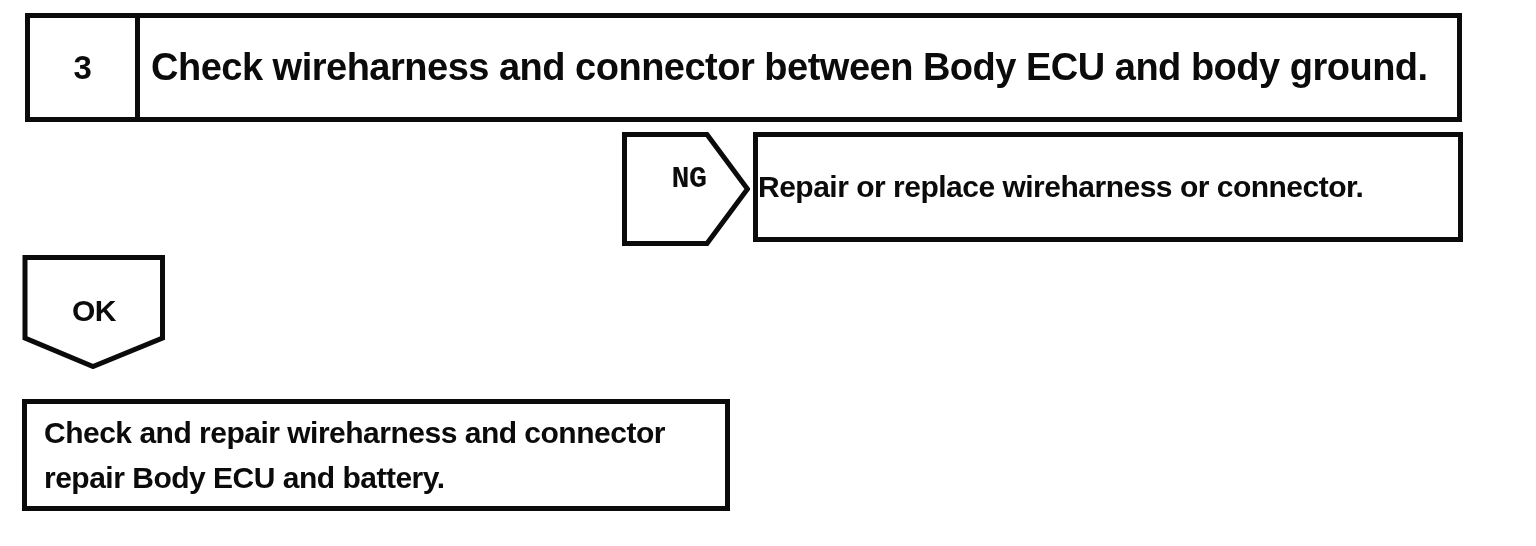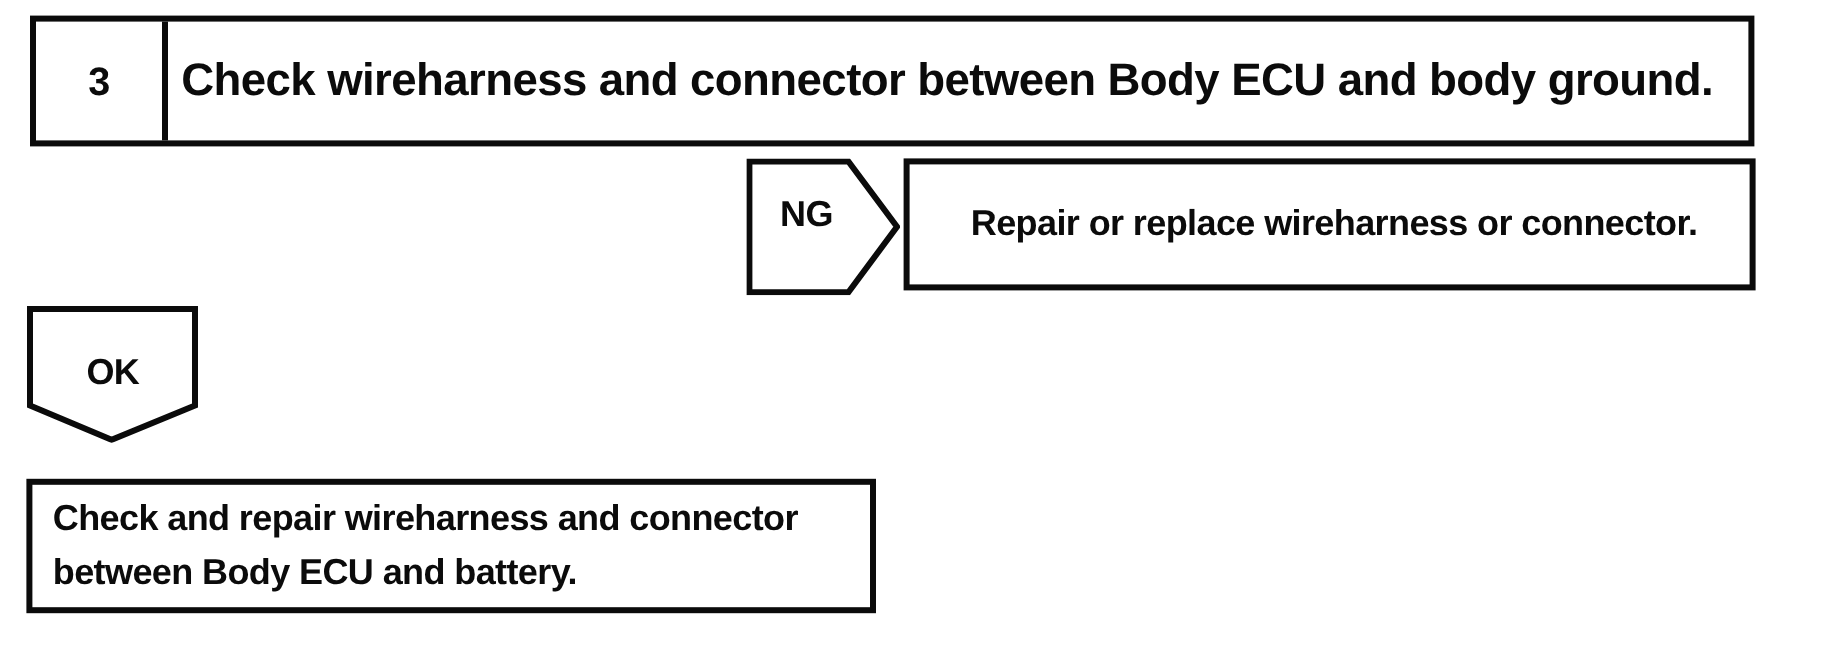--- a/index.html
+++ b/index.html
@@ -39,21 +39,21 @@
     font-size: 38px;
     letter-spacing: -0.5px;
     white-space: nowrap;
     overflow: hidden;
   }
   
   .repair-box {
     left: 753px; top: 132px; width: 710px; height: 110px;
     font-size: 30px; letter-spacing: -0.5px;
   }
-  .repair-box .action-text { padding-left: 10px; white-space: nowrap; margin-left: 41px; }
+  .repair-box .action-text { white-space: nowrap; }
   
   .result-box {
     left: 22px; top: 399px; width: 708px; height: 112px;
     flex-direction: column;
     align-items: flex-start;
     justify-content: center;
     font-size: 30px;
     letter-spacing: -0.5px;
     padding-left: 17px;
     line-height: 33px;
@@ -64,21 +64,21 @@
   .shape svg { display: block; }
   .shape .lbl {
     position: absolute;
     display: flex;
     align-items: center;
     justify-content: center;
     font-size: 30px;
     letter-spacing: -0.5px;
   }
   .ng-shape { left: 622px; top: 132px; width: 128px; height: 114px; }
-  .ng-shape .lbl { left: 6px; top: 0; width: 88px; height: 94px; }
+  .ng-shape .lbl { left: 23px; top: 0; width: 88px; height: 94px; font-family: Liberation Mono, monospace; }
   .ok-shape { left: 22px; top: 255px; width: 144px; height: 114px; }
   .ok-shape .lbl { left: 0; top: 0; width: 144px; height: 88px; margin-top: 12px; }
 </style>
 </head>
 <body>
 
 <div class="canvas">
 
   <div class="box step-box">
     <div class="step-num-cell">
@@ -100,16 +100,16 @@
 
   <div class="shape ok-shape">
     <svg width="144" height="114" viewBox="0 0 144 114">
       <polygon points="3,2.5 140.5,2.5 140.5,83 71,111.5 3,83" fill="#ffffff" stroke="#0b0b0b" stroke-width="5" stroke-linejoin="miter"></polygon>
     </svg>
     <span class="lbl">OK</span>
   </div>
 
   <div class="box result-box">
     <div>Check and repair wireharness and connector</div>
-    <div>between Body ECU and battery.</div>
+    <div>repair Body ECU and battery.</div>
   </div>
 
 </div>
 
 </body></html>

